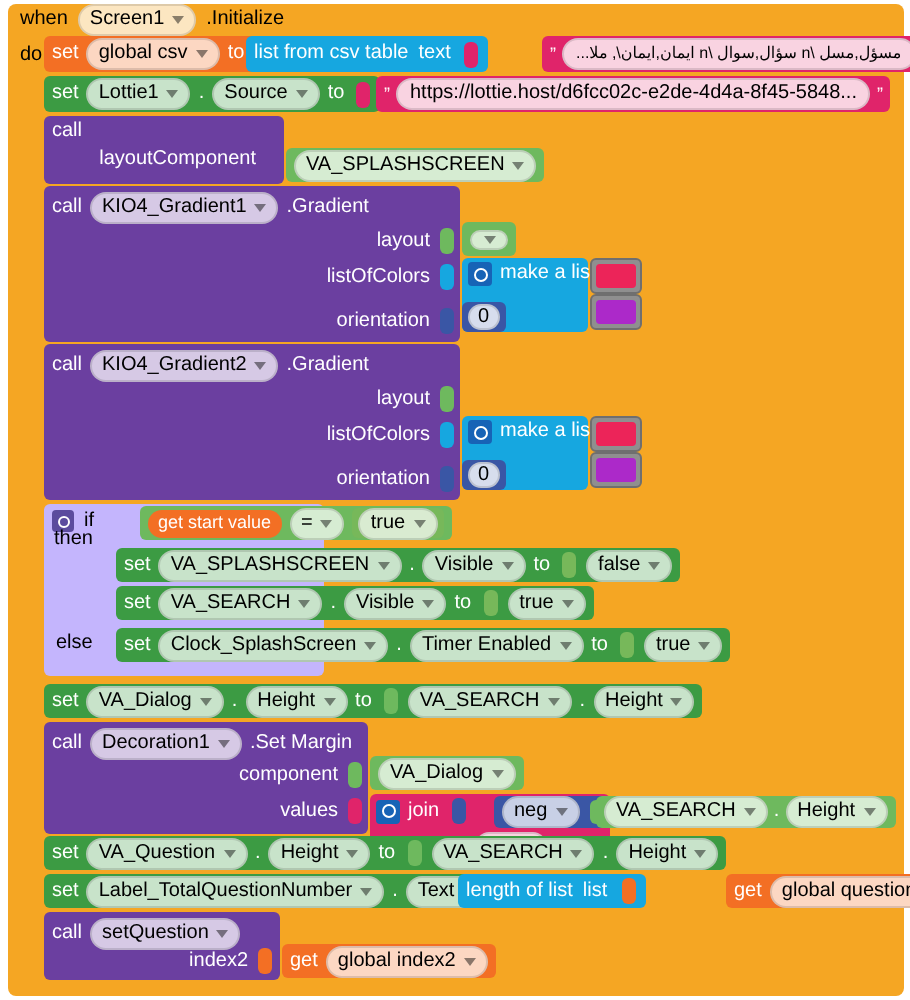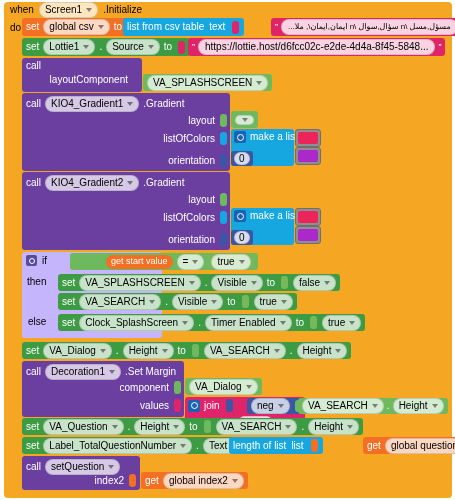--- a/index.html
+++ b/index.html
@@ -283,30 +283,30 @@
       </div>
 
       <div class="row" style="height:86px;margin-top:2px;">
         <div class="blk c-ctrl" style="position:absolute;left:0;top:0;width:140px;height:86px;background:#c4b5fd;">
           <div class="inline" style="padding:3px 0 0 4px;gap:5px;">
             <span class="gear">
                 <i></i>
               </span>
             <span class="lbl dark">if</span>
           </div>
-          <div style="position:absolute;left:5px;top:24px;">
+          <div style="position:absolute;left:5px;top:12px;">
             <span class="lbl dark">then</span>
           </div>
           <div style="position:absolute;left:6px;top:64px;">
             <span class="lbl dark">else</span>
           </div>
         </div>
 
         <div class="blk c-getter inline" style="position:absolute;left:48px;top:1px;height:17px;padding:0 4px;gap:4px;background:#6EB95E;">
-          <span class="blk c-var inline" style="height:14px;padding:0 5px;border-radius:7px;margin-left:32px;">
+          <span class="blk c-var inline" style="height:14px;padding:0 5px;border-radius:7px;">
             <span class="lbl" style="font-size:9px;">get start value</span>
           </span>
           <span class="fld">
             <span>=</span>
               <i class="caret"></i>
           </span>
           <span class="blk c-logic inline" style="height:15px;padding:0 3px;">
             <span class="fld">
               <span>true</span>
                 <i class="caret"></i>

